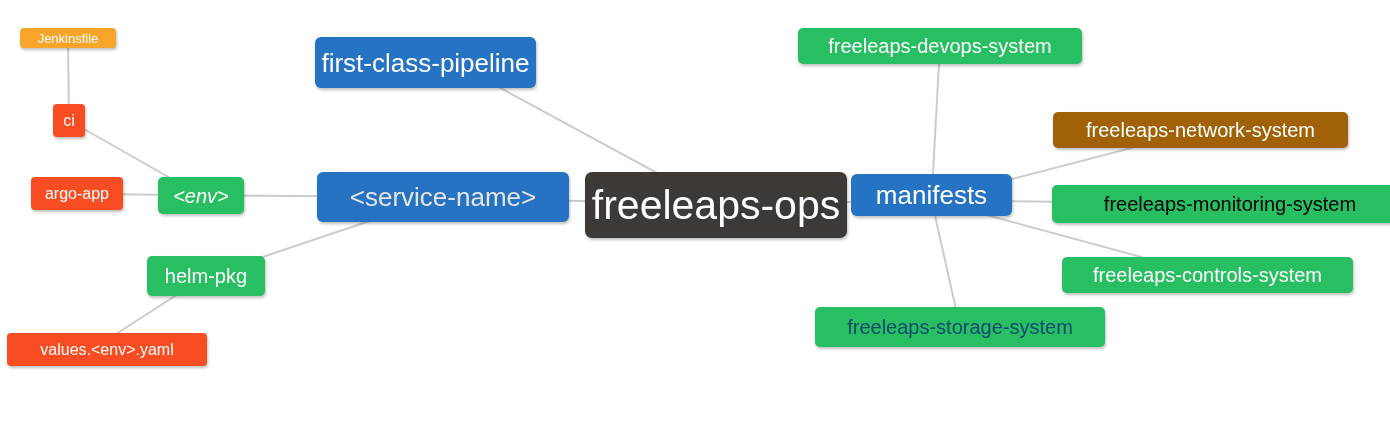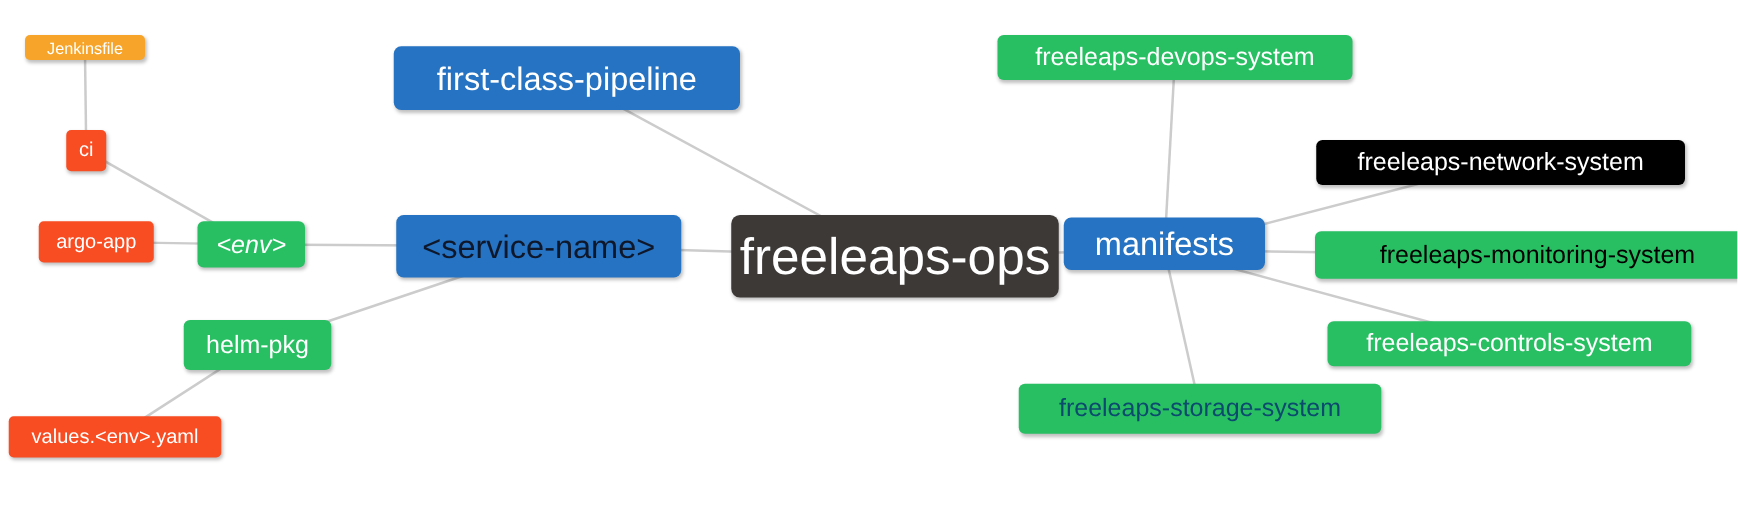--- a/index.html
+++ b/index.html
@@ -82,28 +82,28 @@
       <line x1="69" y1="120.5" x2="68" y2="43.5" stroke="#cccccc"></line>
       <line x1="206" y1="276" x2="92" y2="349.5" stroke="#cccccc"></line>
       <line x1="931.5" y1="200" x2="940" y2="46" stroke="#cccccc"></line>
       <line x1="931.5" y1="200" x2="1200.5" y2="130" stroke="#cccccc"></line>
       <line x1="931.5" y1="200" x2="1212.5" y2="204" stroke="#cccccc"></line>
       <line x1="931.5" y1="200" x2="1207.5" y2="275" stroke="#cccccc"></line>
       <line x1="931.5" y1="200" x2="960" y2="327" stroke="#cccccc"></line>
     </svg>
   <div id="nodes-layer">
       <div class="node root" style="left: 585px; top: 172px; width: 262px; height: 66px; background: rgb(60, 57, 55); color: rgb(255, 255, 255);">freeleaps-ops</div>
-      <div class="node branch" style="left: 315px; top: 37px; width: 277px; height: 51px; background: rgb(37, 115, 194); color: rgb(255, 255, 255);">first-class-pipeline</div>
-      <div class="node branch" style="left: 317px; top: 172px; width: 228px; height: 50px; background: rgb(37, 115, 194); color: #0f172a;">&lt;service-name&gt;</div>
+      <div class="node branch" style="left: 315px; top: 37px; width: 221px; height: 51px; background: rgb(37, 115, 194); color: rgb(255, 255, 255);">first-class-pipeline</div>
+      <div class="node branch" style="left: 317px; top: 172px; width: 252px; height: 50px; background: rgb(37, 115, 194); color: #e5e5e5;">&lt;service-name&gt;</div>
       <div class="node branch" style="left: 851px; top: 174px; width: 161px; height: 42px; background: rgb(37, 115, 194); color: rgb(255, 255, 255);">manifests</div>
       <div class="node stage" style="left: 158px; top: 177px; width: 86px; height: 37px; background: rgb(40, 191, 99); color: rgb(255, 255, 255); font-style: italic;">&lt;env&gt;</div>
       <div class="node stage" style="left: 147px; top: 256px; width: 118px; height: 40px; background: rgb(40, 191, 99); color: rgb(255, 255, 255);">helm-pkg</div>
       <div class="node artifact" style="left: 53px; top: 104px; width: 32px; height: 33px; background: rgb(248, 77, 34); color: rgb(255, 255, 255);">ci</div>
       <div class="node artifact" style="left: 31px; top: 177px; width: 92px; height: 33px; background: rgb(248, 77, 34); color: rgb(255, 255, 255); text-align: right;">argo-app</div>
-      <div class="node artifact" style="left: 7px; top: 333px; width: 170px; height: 33px; background: rgb(248, 77, 34); color: rgb(255, 255, 255);">values.&lt;env&gt;.yaml</div>
+      <div class="node artifact" style="left: 7px; top: 333px; width: 200px; height: 33px; background: rgb(248, 77, 34); color: rgb(255, 255, 255);">values.&lt;env&gt;.yaml</div>
       <div class="node file" style="left: 20px; top: 28px; width: 96px; height: 20px; background: rgb(247, 165, 42); color: rgb(255, 255, 255);">Jenkinsfile</div>
       <div class="node stage" style="left: 798px; top: 28px; width: 284px; height: 36px; background: rgb(40, 191, 99); color: rgb(255, 255, 255);">freeleaps-devops-system</div>
-      <div class="node stage" style="left: 1053px; top: 112px; width: 295px; height: 36px; background: #000000; color: rgb(255, 255, 255);">freeleaps-network-system</div>
+      <div class="node stage" style="left: 1053px; top: 112px; width: 295px; height: 36px; background: #a16207; color: rgb(255, 255, 255);">freeleaps-network-system</div>
       <div class="node stage" style="left: 1052px; top: 185px; width: 356px; height: 38px; background: rgb(40, 191, 99); color: #000000;">freeleaps-monitoring-system</div>
       <div class="node stage" style="left: 1062px; top: 257px; width: 291px; height: 36px; background: rgb(40, 191, 99); color: rgb(255, 255, 255);">freeleaps-controls-system</div>
       <div class="node stage" style="left: 815px; top: 307px; width: 290px; height: 40px; background: rgb(40, 191, 99); color: #0c4a6e;">freeleaps-storage-system</div>
     </div>
 </div>
 
 </body></html>

